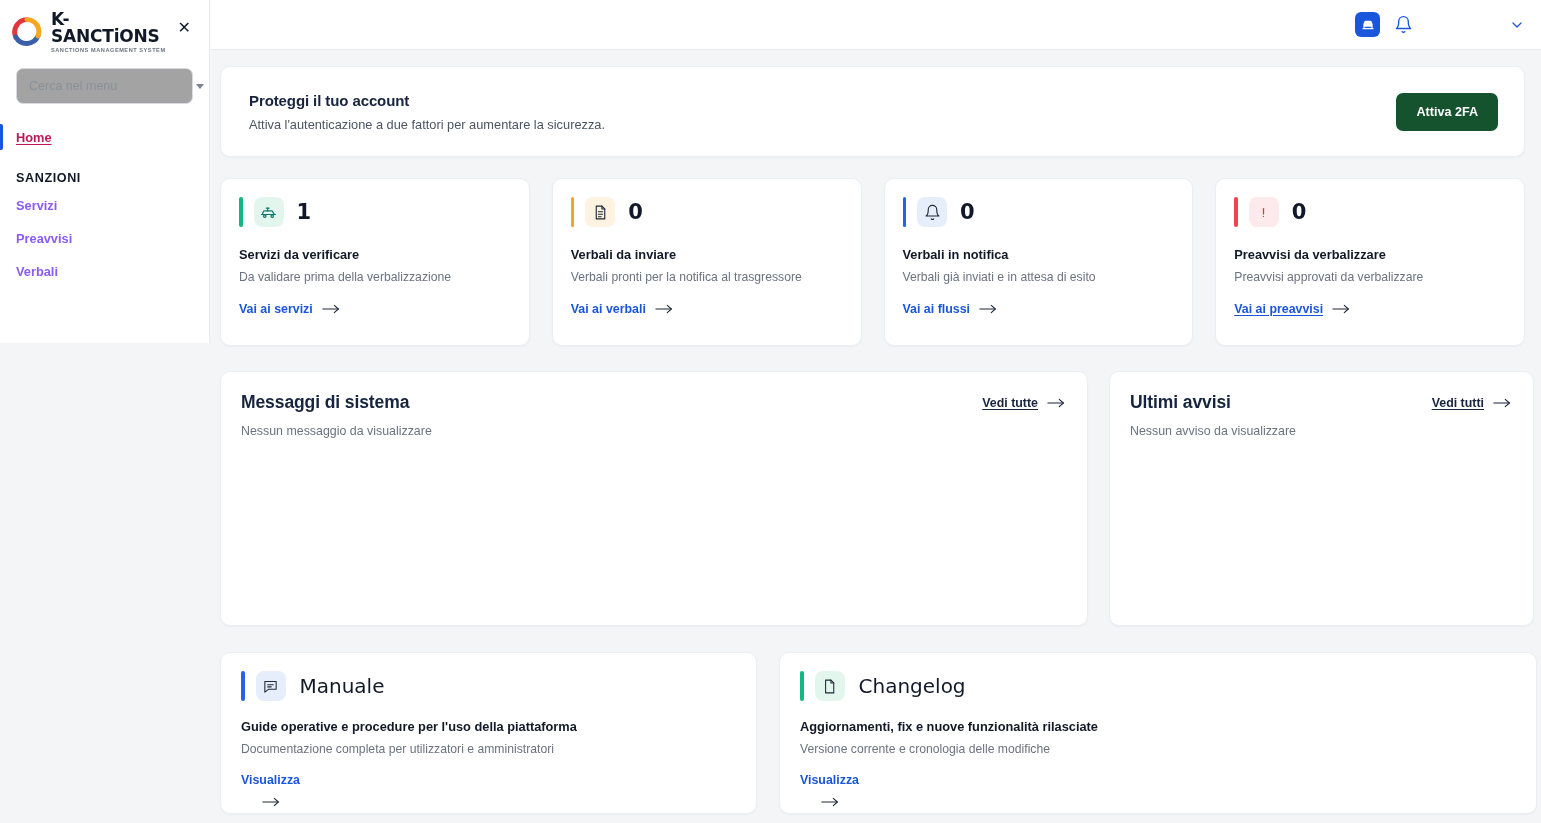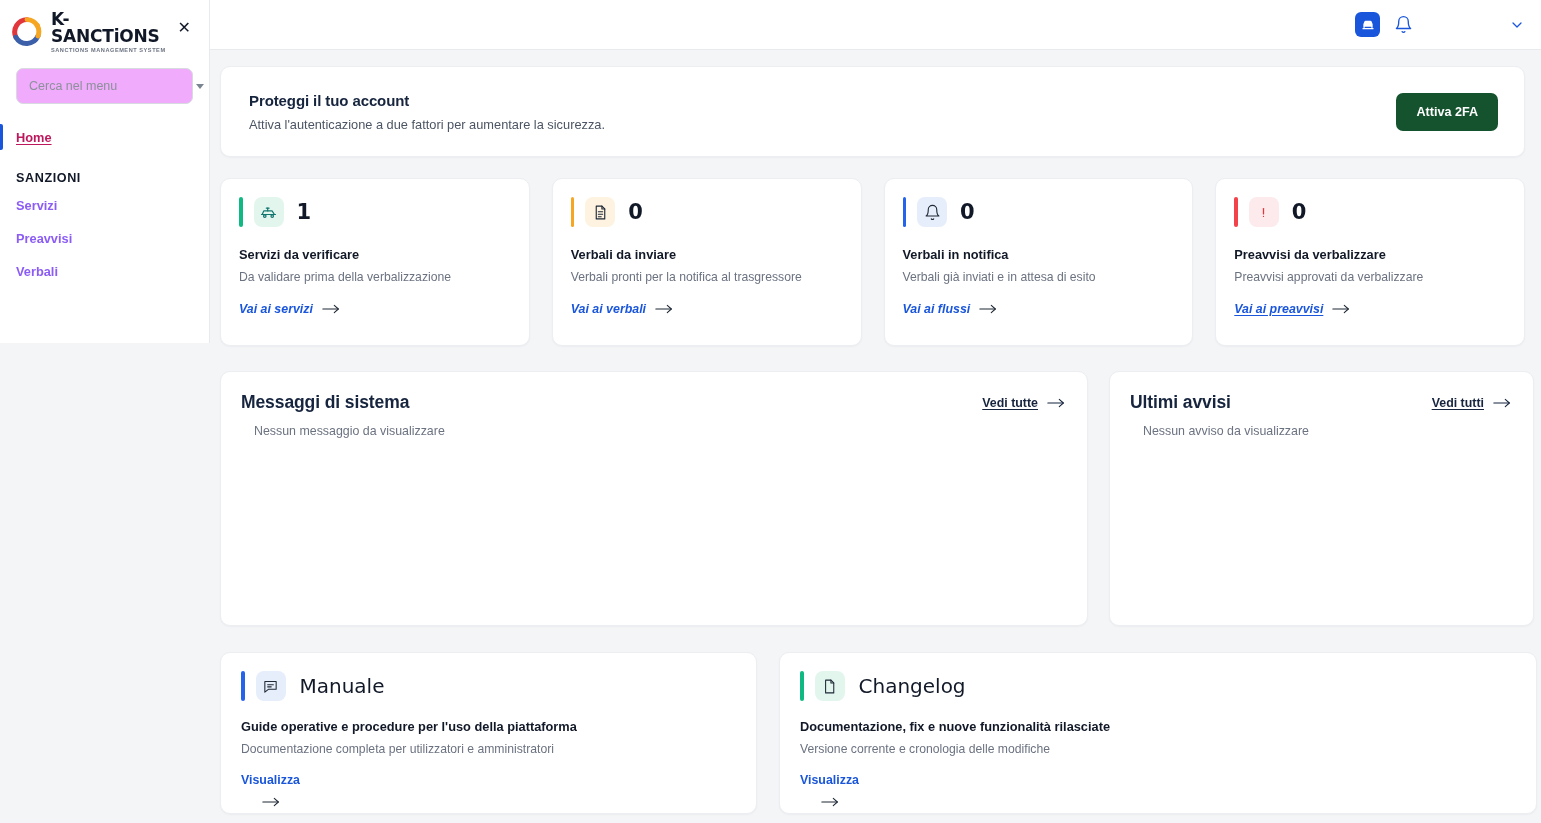--- a/index.html
+++ b/index.html
@@ -41,21 +41,21 @@
     font-family: "DejaVu Sans", sans-serif; line-height: 1;
   }
 
   .menu-search {
     margin: 16px 16px 0 16px;
     height: 36px;
     border: 1px solid #d7dbe0;
     border-radius: 7px;
     display: flex; align-items: center;
     padding: 0 10px 0 12px;
-    background: #f0abfc;
+    background: #a3a3a3;
   }
   .menu-search input {
     border: 0; outline: 0; flex: 1;
     font-size: 12.5px; color: #374151;
     font-family: "Liberation Sans", sans-serif;
     background: transparent;
   }
   .menu-search input::placeholder { color: #8b9199; }
   .caret-down {
     width: 0; height: 0;
@@ -172,21 +172,21 @@
   }
   .kpi-title {
     margin-top: 20px;
     font-size: 12.8px; font-weight: 700; color: #111827;
   }
   .kpi-desc { margin-top: 8px; font-size: 12.2px; color: #6b7280; }
   .kpi-link {
     margin-top: 18px;
     display: inline-flex; align-items: center; gap: 9px;
     font-size: 12.4px; font-weight: 700; color: #1a56db;
-    cursor: pointer; text-decoration: none; font-style: italic;
+    cursor: pointer; text-decoration: none;
   }
   .kpi-link.hovered span:first-child { text-decoration: underline; text-underline-offset: 2px; }
   .arrow-r { display: inline-flex; align-items: center; }
 
   
   .panels {
     display: grid;
     grid-template-columns: 868px 425px;
     gap: 21px;
     margin-top: 25px;
@@ -197,21 +197,21 @@
   }
   .panel-title {
     font-size: 17.5px; font-weight: 700; color: #16243e; letter-spacing: -0.1px;
   }
   .panel-link {
     display: inline-flex; align-items: center; gap: 9px;
     font-size: 12.4px; font-weight: 600; color: #16243e;
     cursor: pointer; margin-top: 4px;
   }
   .panel-link span:first-child { text-decoration: underline; text-underline-offset: 2px; }
-  .panel-empty { margin-top: 11px; font-size: 12.4px; color: #6b7280; margin-left: 13px; }
+  .panel-empty { margin-top: 11px; font-size: 12.4px; color: #6b7280; }
 
   
   .docs {
     display: grid;
     grid-template-columns: 537px 758px;
     gap: 22px;
     margin-top: 26px;
   }
   .doc { height: 162px; padding: 18px 20px 0 20px; }
   .doc-top { display: flex; align-items: center; }
@@ -481,21 +481,21 @@
         <div class="doc-top">
           <span class="doc-bar" style="background:#10b981"></span>
           <span class="doc-iconbox" style="background:#e3f6ee">
             <svg width="17" height="17" viewBox="0 0 24 24" fill="none" stroke="#1f2937" stroke-width="1.5" stroke-linecap="round" stroke-linejoin="round">
               <path d="M6.5 3h7.5l4 4v14h-11.5z"></path>
                 <path d="M14 3v4h4"></path>
             </svg>
           </span>
           <span class="doc-title">Changelog</span>
         </div>
-        <div class="doc-h">Documentazione, fix e nuove funzionalità rilasciate</div>
+        <div class="doc-h">Aggiornamenti, fix e nuove funzionalità rilasciate</div>
         <div class="doc-sub">Versione corrente e cronologia delle modifiche</div>
         <a class="doc-link">
           <span>Visualizza</span>
           <span class="arrow-r">
             <svg width="18" height="12" viewBox="0 0 22 12" fill="none" stroke="#1f2937" stroke-width="1.3" stroke-linecap="round" stroke-linejoin="round">
               <path d="M1 6h19"></path>
                 <polyline points="15 1.5 20 6 15 10.5"></polyline>
             </svg>
           </span>
         </a>

